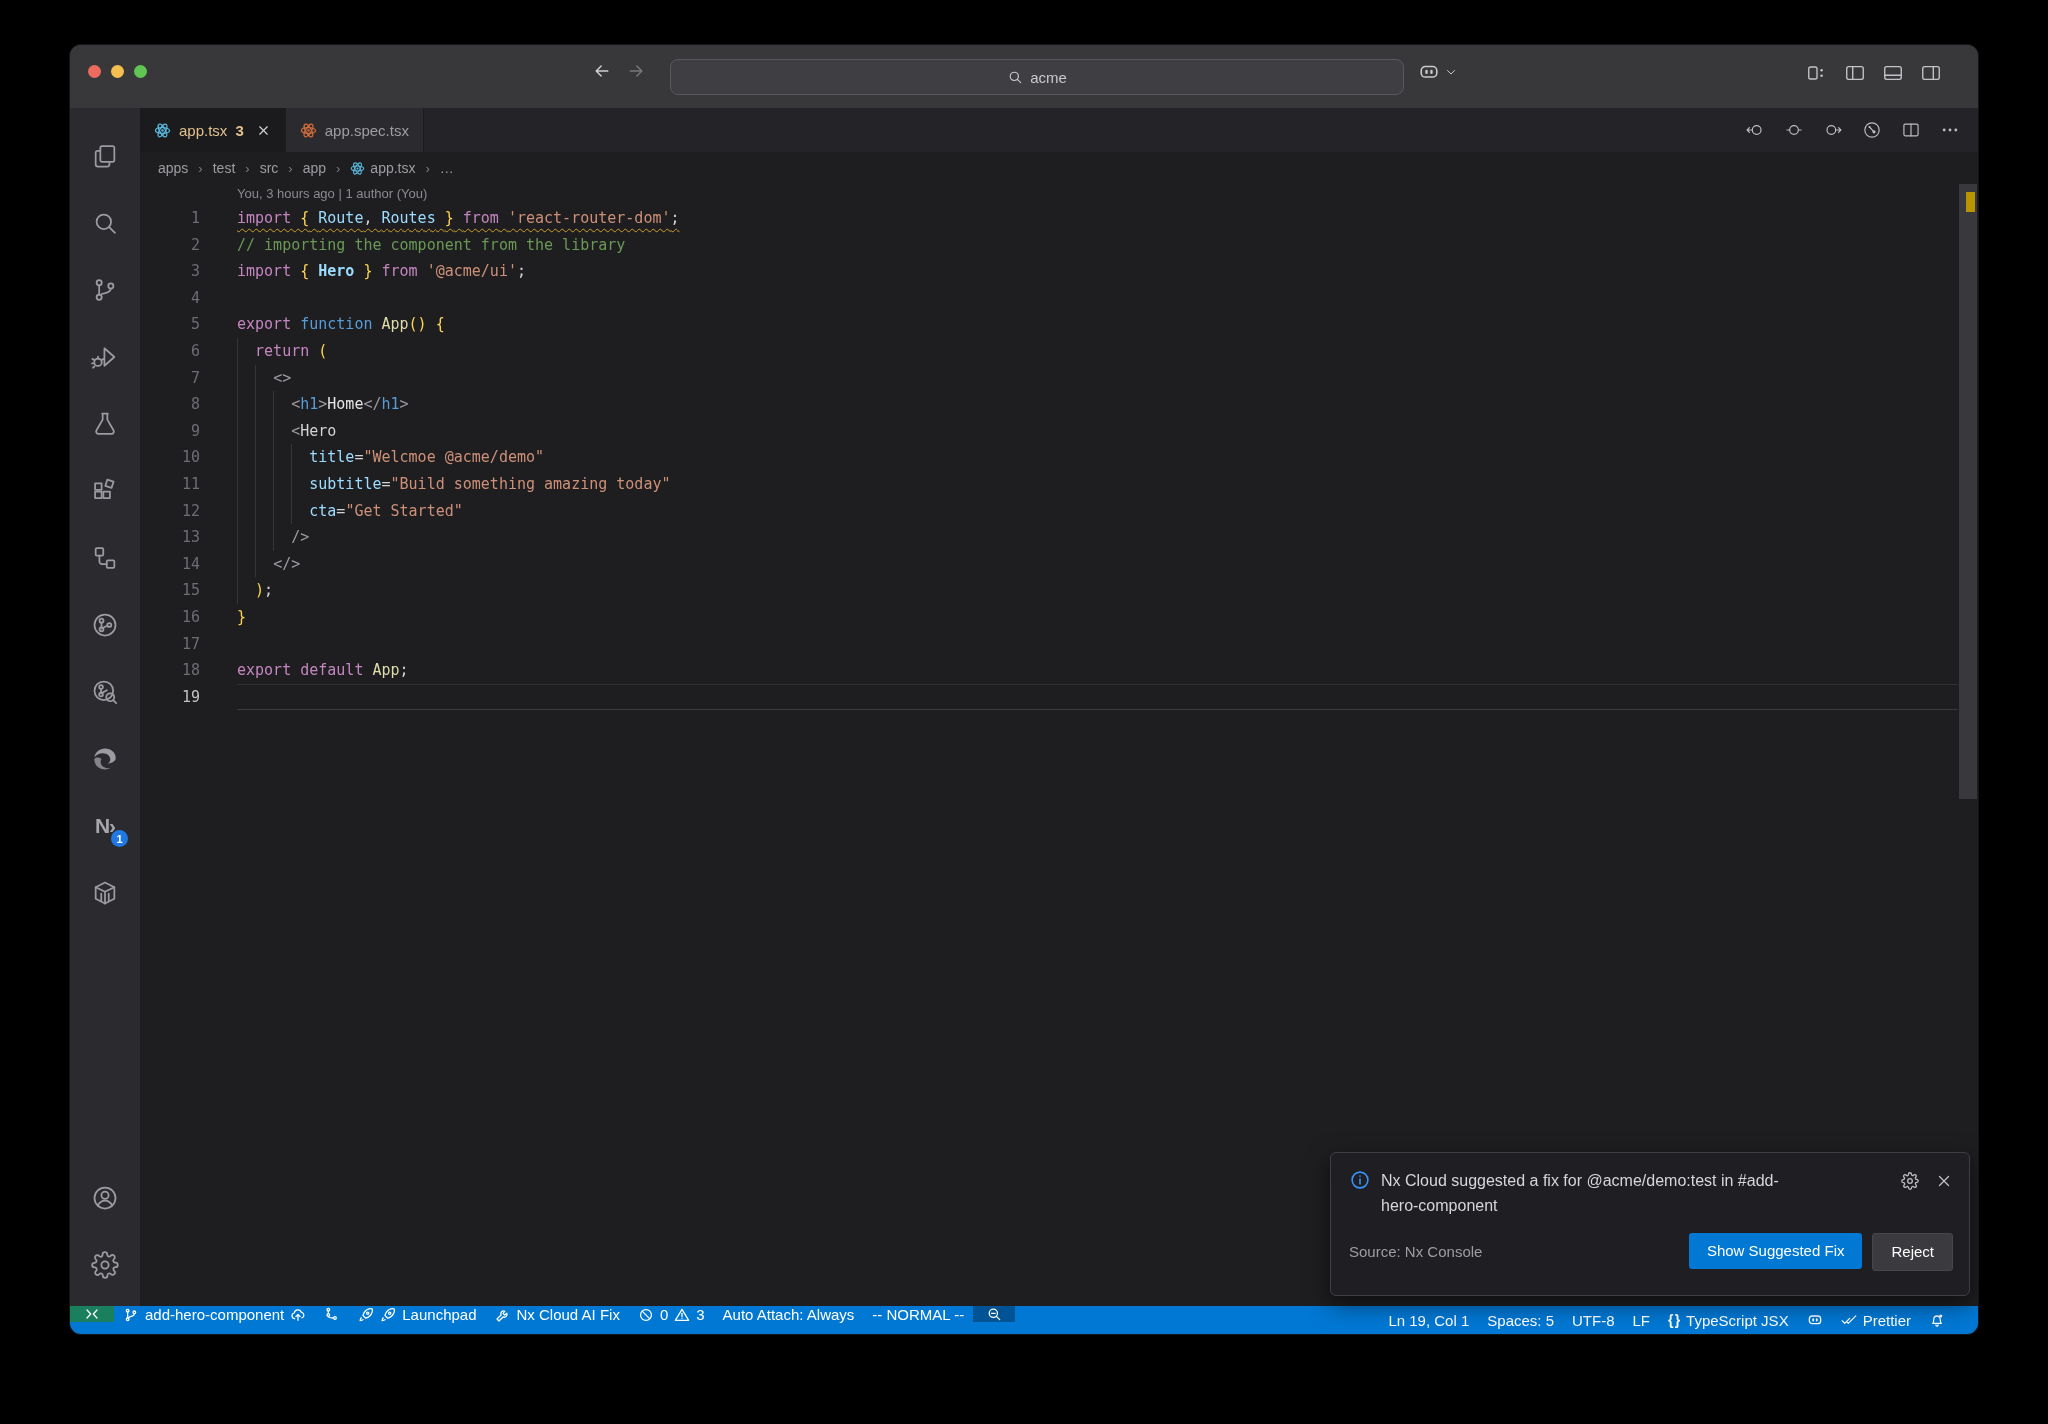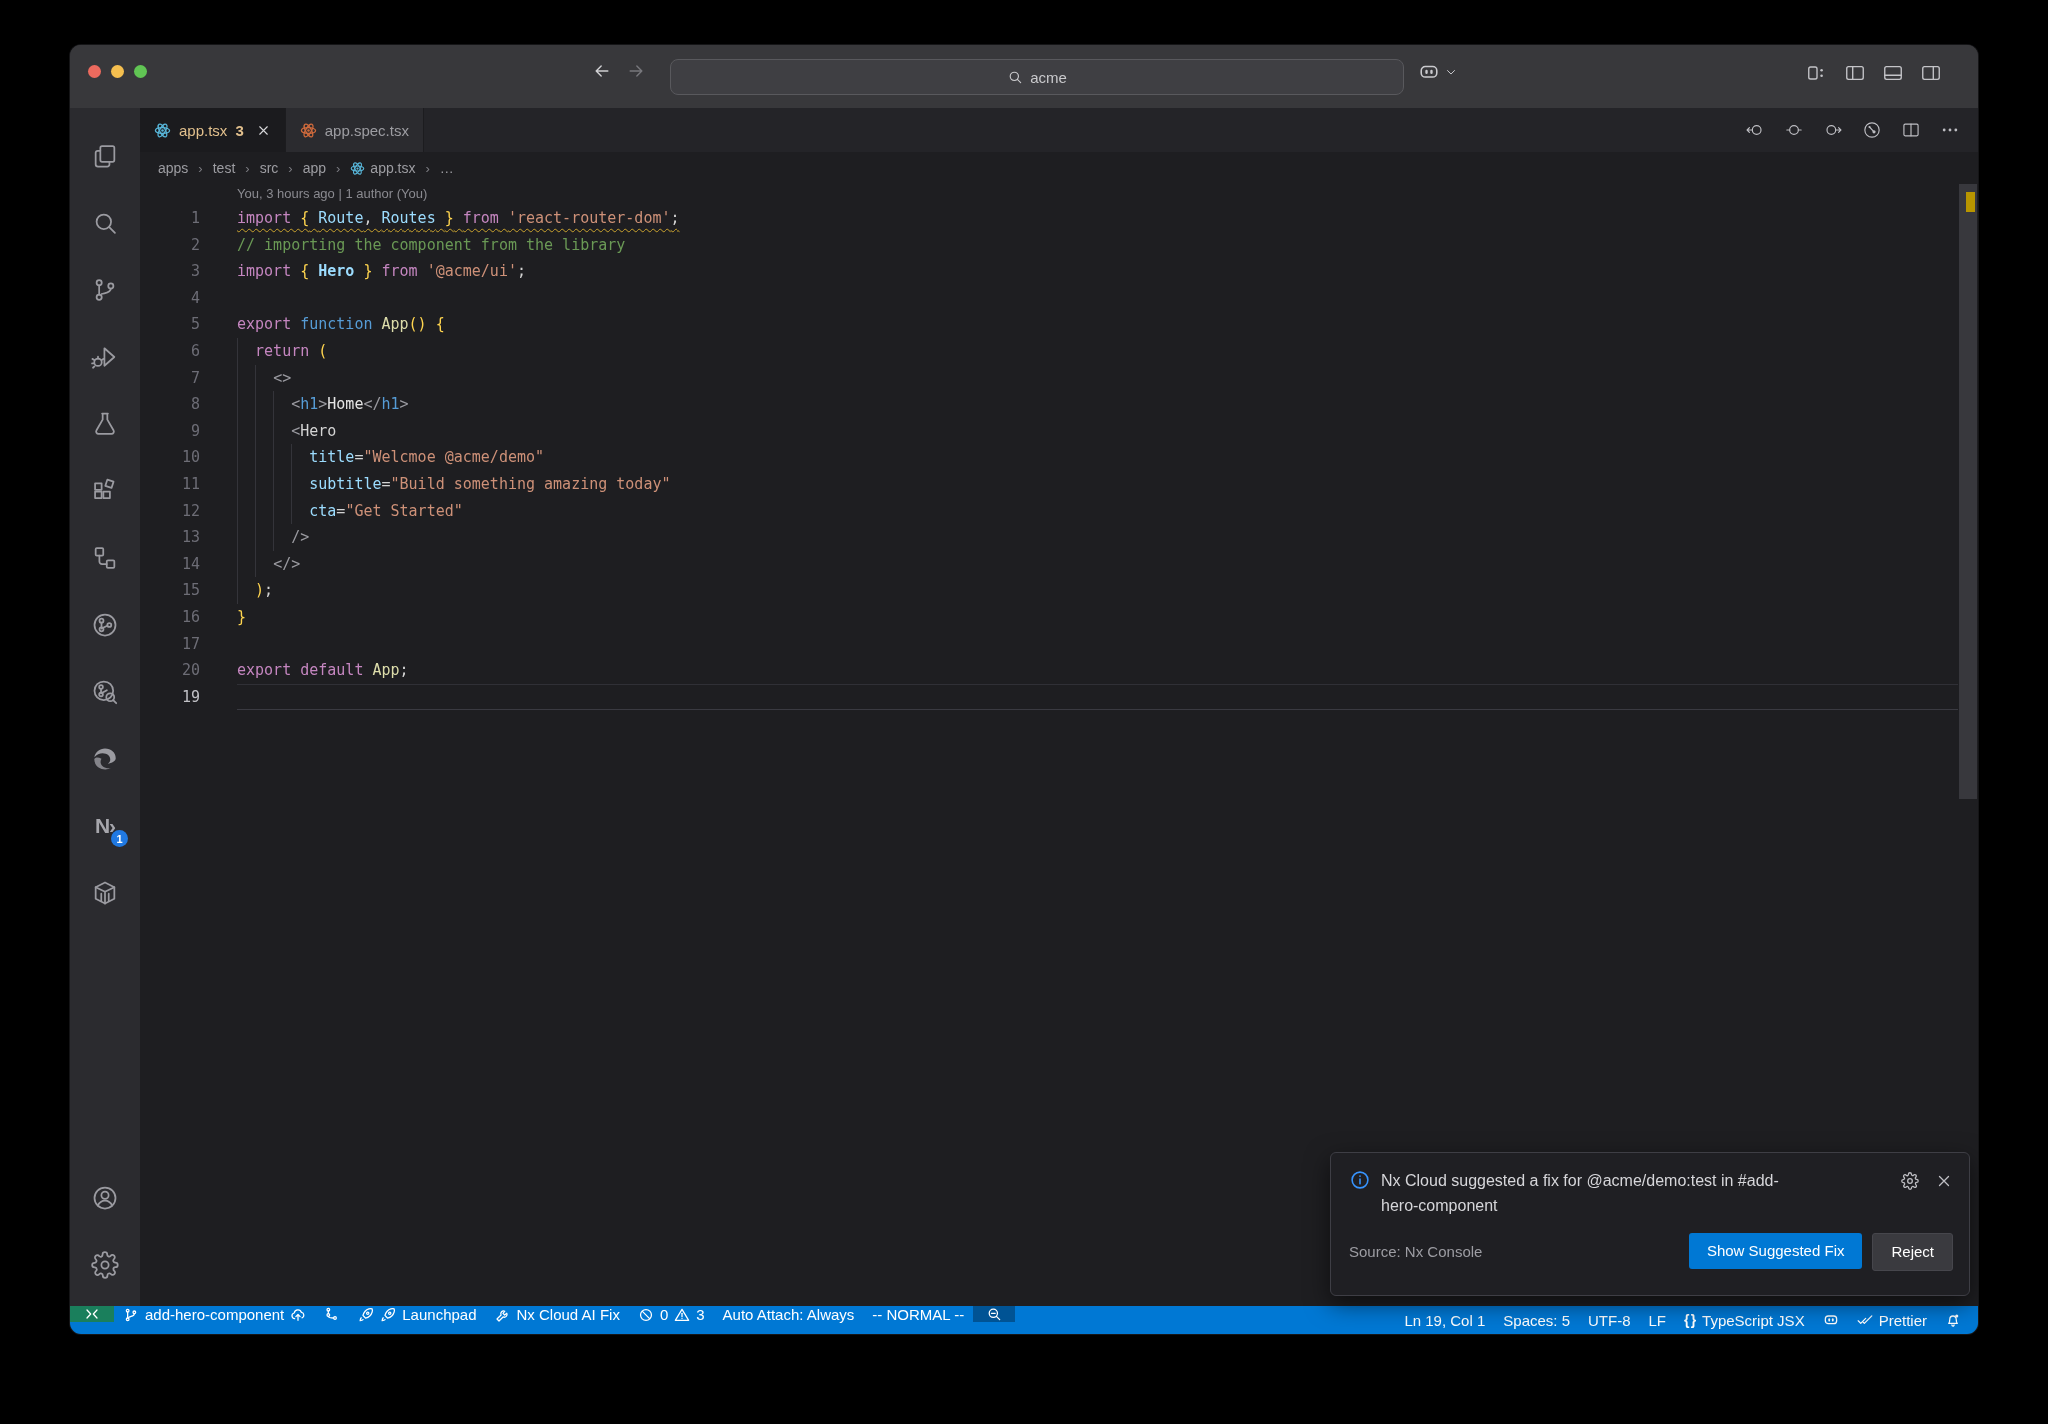--- a/index.html
+++ b/index.html
@@ -76,21 +76,21 @@
   .btn{height:36px;display:flex;align-items:center;padding:0 18px;border-radius:3px;font-size:15px;color:#fff;}
   .btn.primary{background:#0078d4;}
   .btn.secondary{background:#3a3a3f;border:1px solid #46464c;}
   
   .statusbar{position:absolute;left:0;right:0;bottom:0;height:28px;background:#0078d4;display:flex;
              align-items:stretch;color:#fff;font-size:15px;}
   .sb-item{display:flex;align-items:center;gap:6px;padding:0 9px;white-space:nowrap;}
   .sb-item .icon{color:#fff}
   .sb-remote{background:#1a7f5c;width:44px;justify-content:center;padding:0;}
   .sb-dark{background:rgba(0,0,0,.30);padding:0 13px;}
-  .sb-right{margin-left:auto;display:flex;align-items:stretch;padding-right:8px;}
+  .sb-right{margin-left:auto;display:flex;align-items:stretch;padding-right:24px;}
 </style>
 </head>
 <body>
 
 <div class="stage">
   <div class="window">
 
     <div class="titlebar">
       <div class="traffic">
         <span class="tl r"></span>
@@ -463,21 +463,21 @@
           </div>
           <div class="row">
             <div class="lnum">16</div>
             <div class="cell"><span><span class="tk-b">}</span></span></div>
           </div>
           <div class="row">
             <div class="lnum">17</div>
             <div class="cell"><span></span></div>
           </div>
           <div class="row">
-            <div class="lnum">20</div>
+            <div class="lnum">18</div>
             <div class="cell"><span><span class="tk-k">export</span><span class="tk-p"> </span><span class="tk-k">default</span><span class="tk-p"> </span><span class="tk-f">App</span><span class="tk-p">;</span></span></div>
           </div>
           <div class="row current">
             <div class="lnum">19</div>
             <div class="cell"><span></span></div>
           </div>
         </div>
       <div class="scrollbar">
         <div class="sb-thumb"></div>
         <div class="ov-warn"></div>

